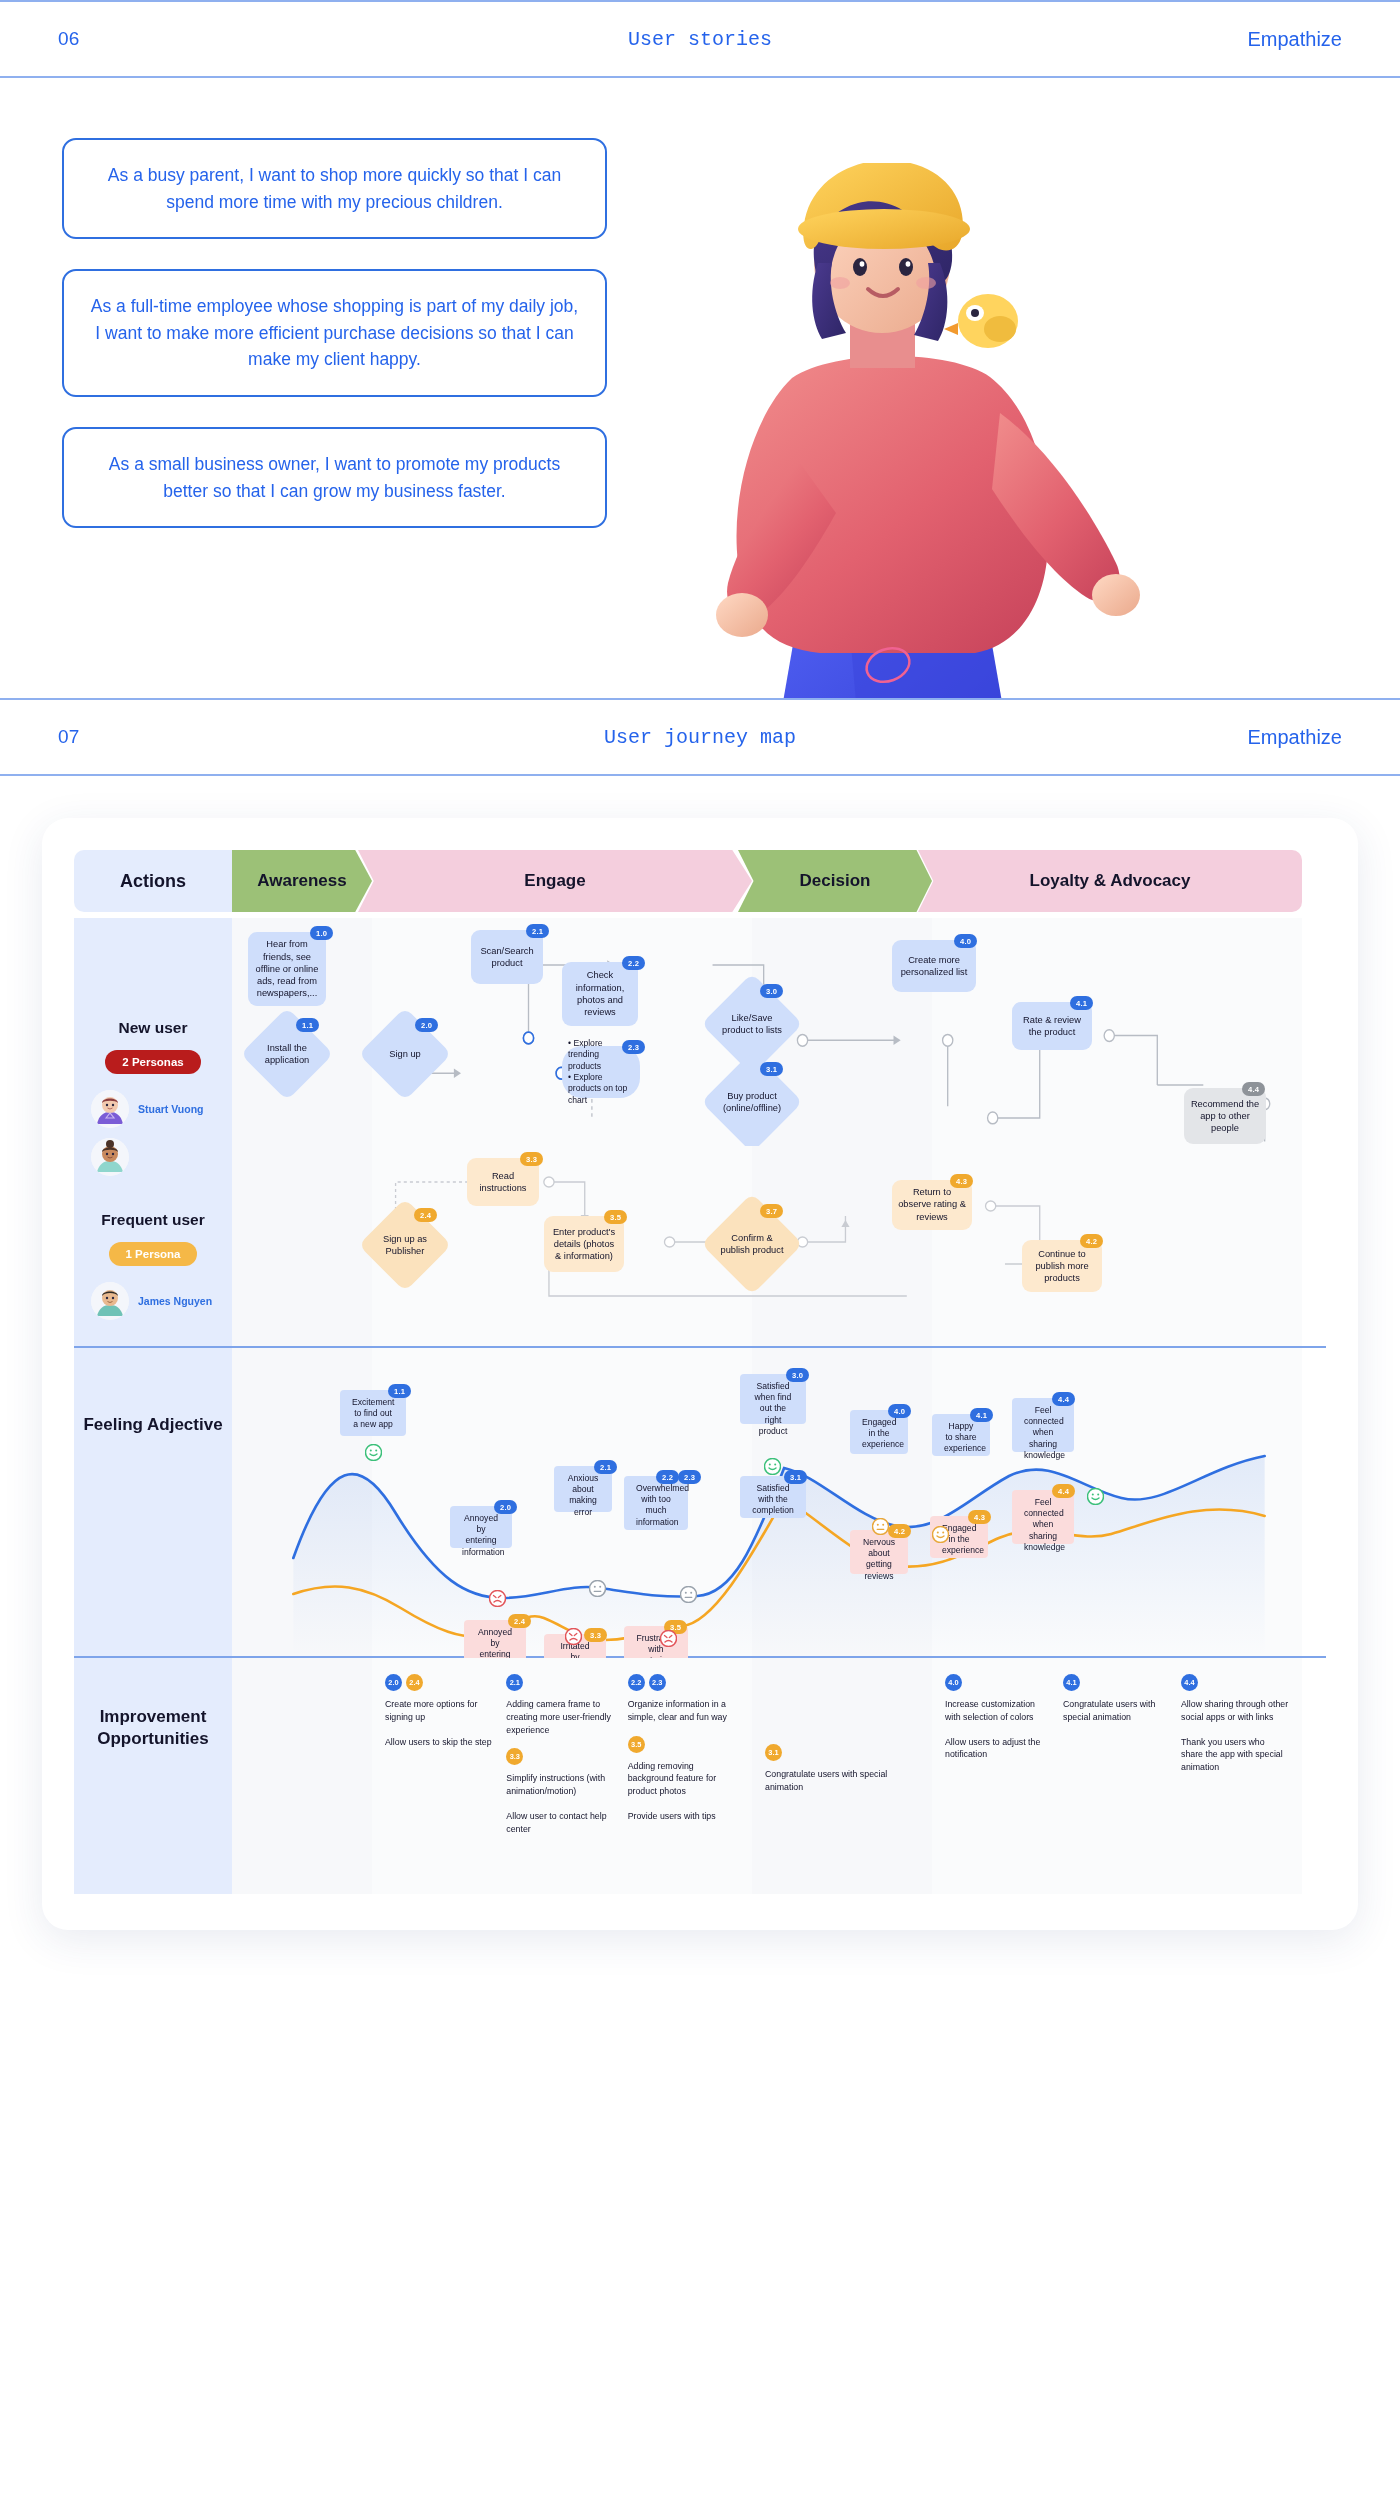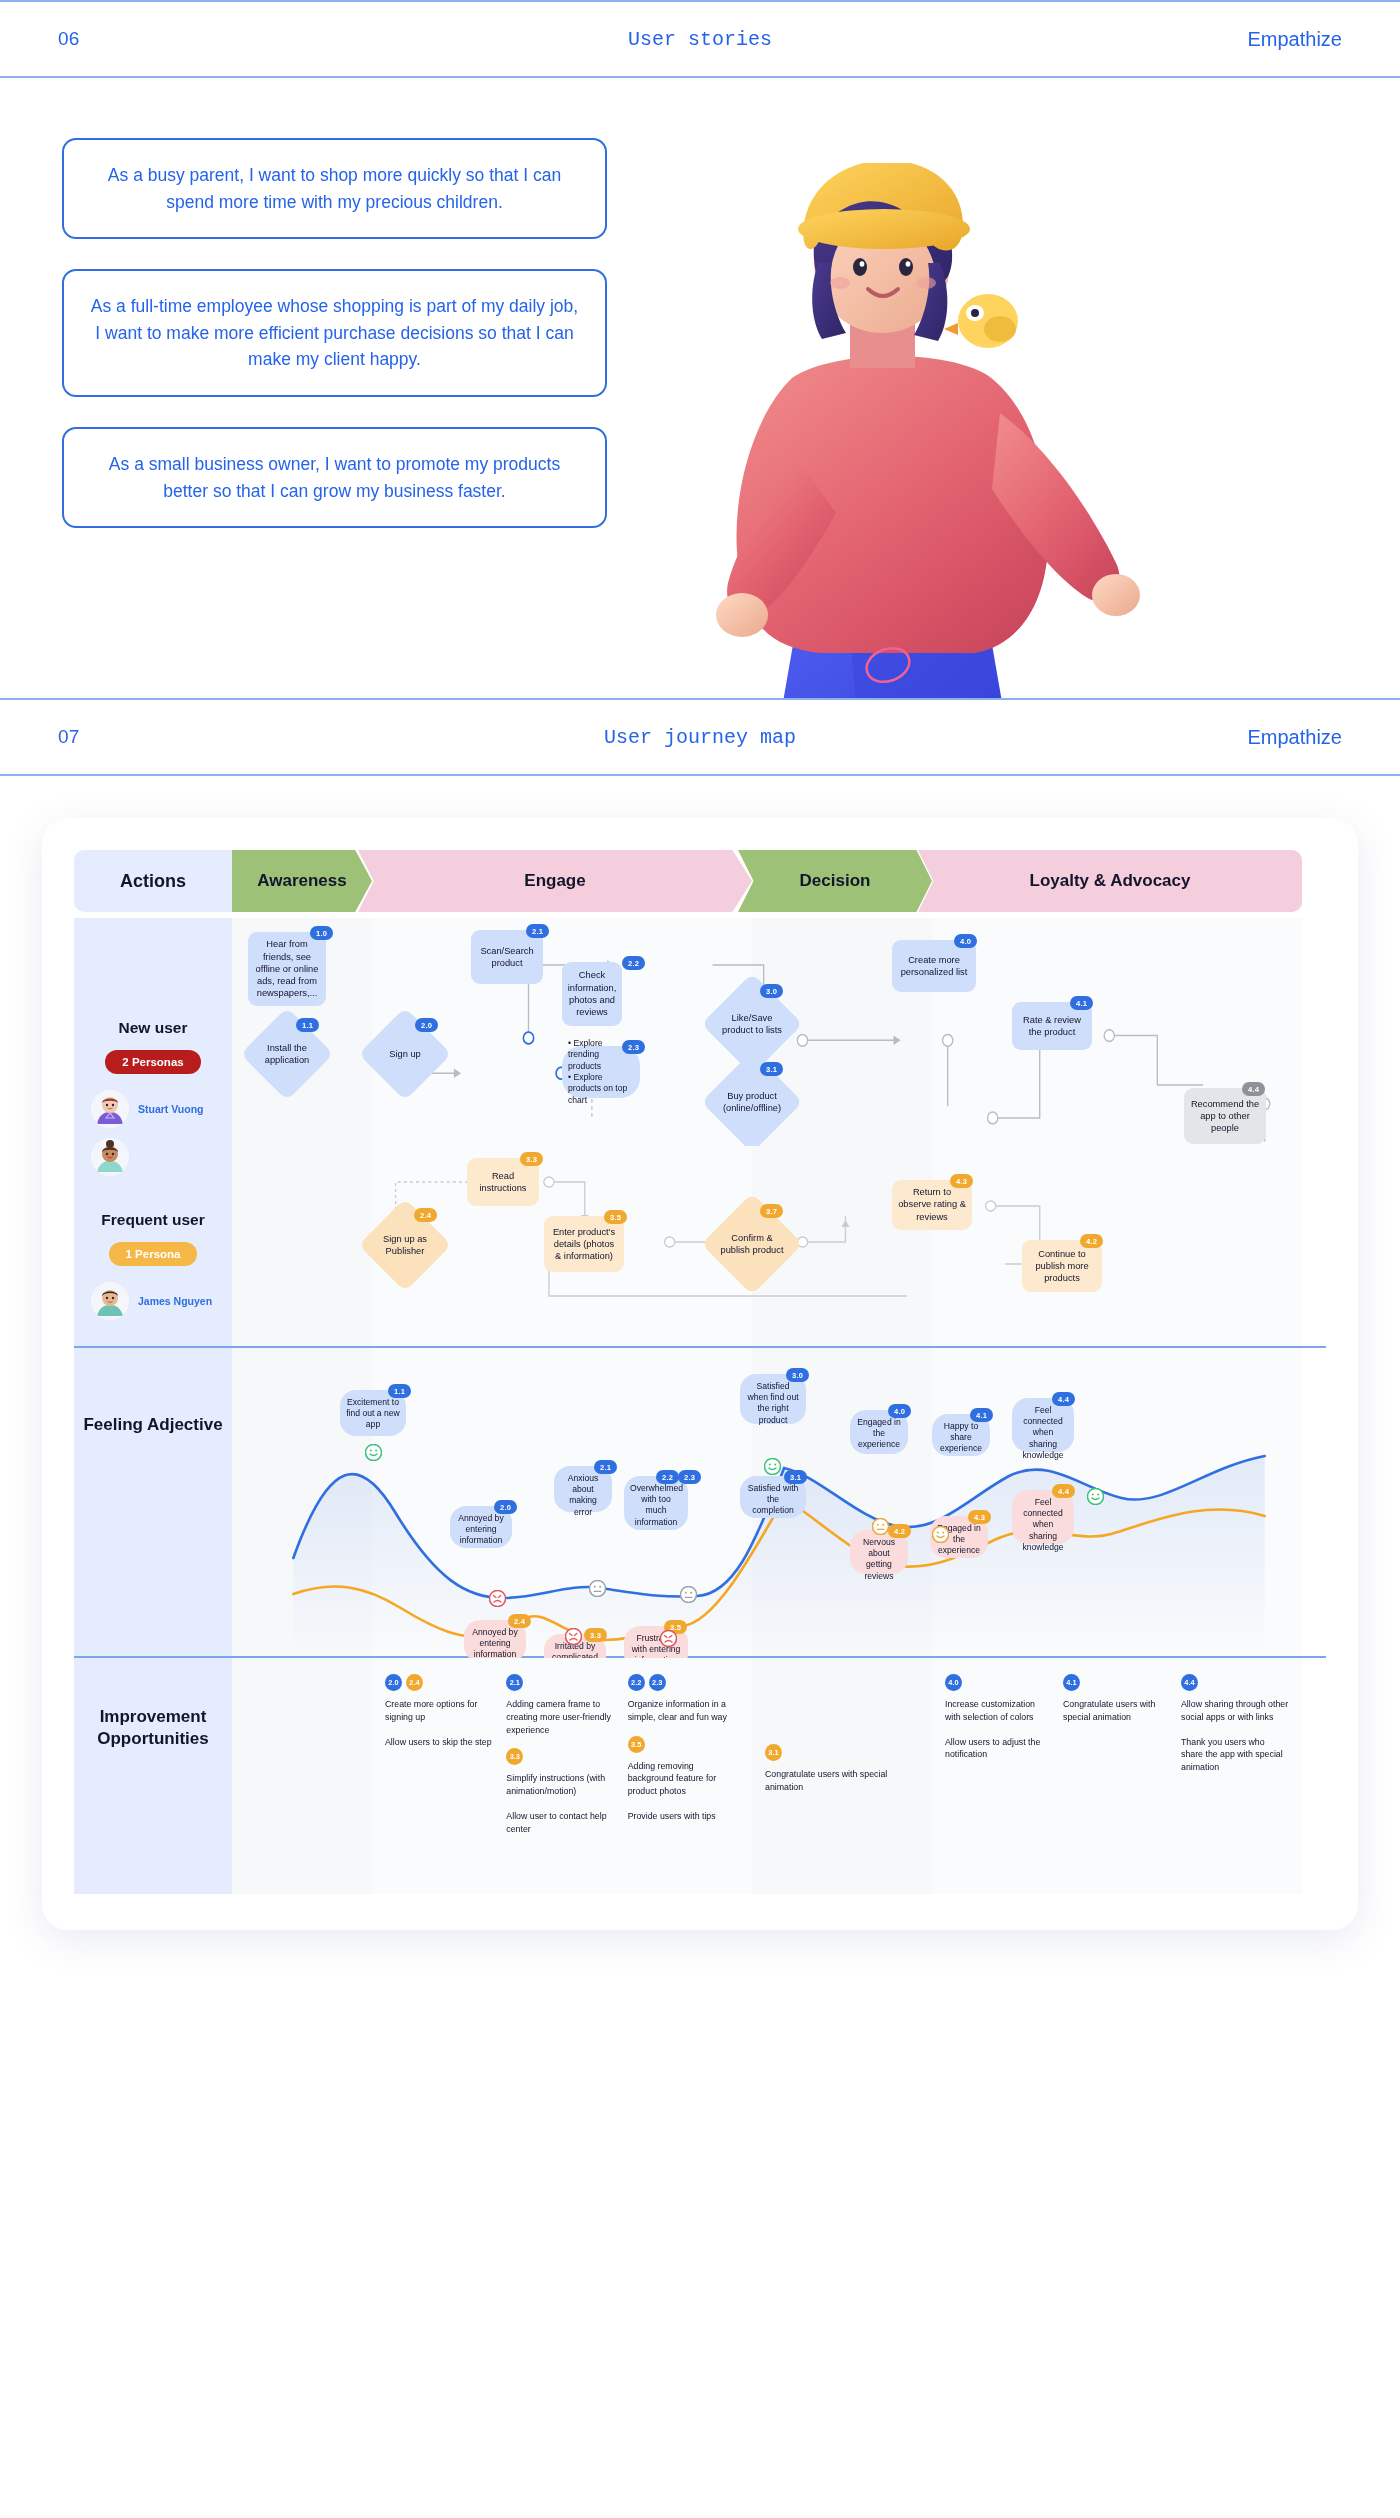--- a/index.html
+++ b/index.html
@@ -142,22 +142,22 @@
   }
   .tag.blue { background: #2f6fe0; }
   .tag.amber { background: #f0a92e; }
   .tag.gray { background: #8e9399; }
 
   svg.edges { position: absolute; inset: 0; width: 100%; height: 100%; overflow: visible; }
 
   
   .feel-wrap { position: relative; width:100%; height: 100%; }
   .feel-node {
-    position:absolute; border-radius: 16px; font-size: 8.6px; line-height: 1.3;
-    text-align:center; padding: 7px 6px; font-weight: 500; color:#14142b;
+    position:absolute; border-radius: 4px; font-size: 8.6px; line-height: 1.3;
+    text-align:center; padding: 7px 12px; font-weight: 500; color:#14142b;
   }
   .feel-node.blue { background: #cfdefb; }
   .feel-node.red  { background: #fbdcdc; }
   .emoji { position:absolute; width: 17px; height: 17px; z-index: 7; }
 
   
   .imp-lane { padding: 16px 13px; }
   .imp-tags { display:flex; gap:4px; margin-bottom: 7px; }
   .imp-tag {
     border-radius: 999px; color:#fff; font-size: 7.4px; font-weight:700;
@@ -385,21 +385,21 @@
               <div class="diamond-inner blue"></div>
               <div class="diamond-txt">Sign up</div>
             </div>
             <div class="tag blue" style="left:183px; top:100px;">2.0</div>
 
             <div class="node blue" style="left:239px; top:12px; width:72px; height:54px;">
               <span>Scan/Search product</span>
             </div>
             <div class="tag blue" style="left:294px; top:6px;">2.1</div>
 
-            <div class="node blue" style="left:330px; top:44px; width:60px; height:64px;">
+            <div class="node blue" style="left:330px; top:44px; width:76px; height:64px;">
               <span>Check information, photos and reviews</span>
             </div>
             <div class="tag blue" style="left:390px; top:38px;">2.2</div>
 
             <div class="node blue left" style="left:330px; top:128px; width:78px; height:52px; white-space:pre-line; font-size:8.6px;border-radius:20px;">
               <span>• Explore trending products
 • Explore products on top chart</span>
             </div>
             <div class="tag blue" style="left:390px; top:122px;">2.3</div>
 

